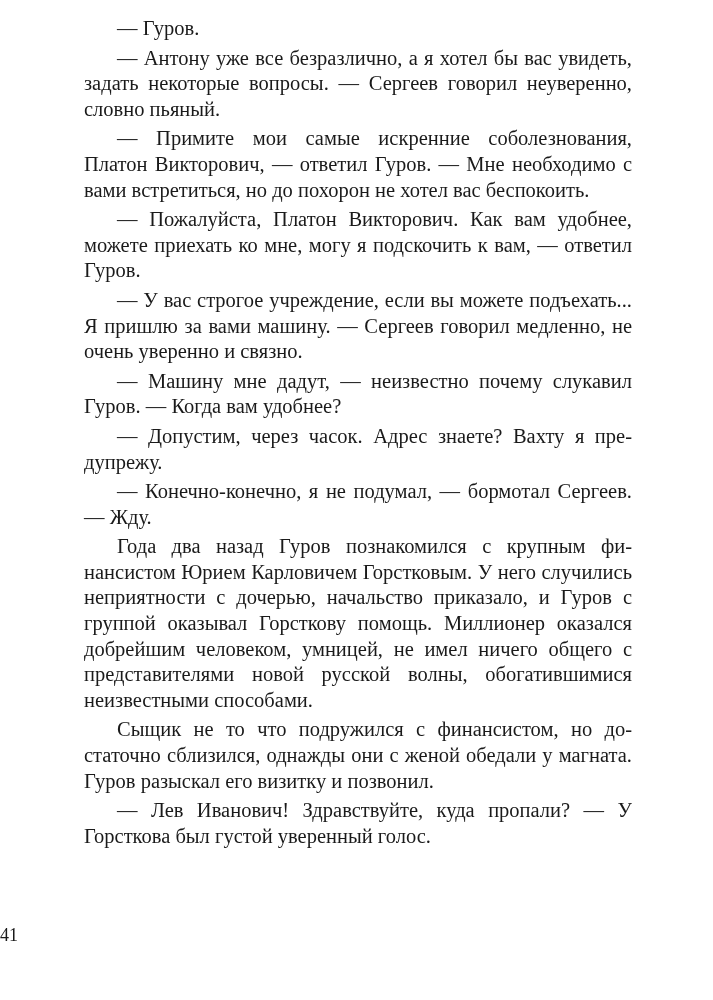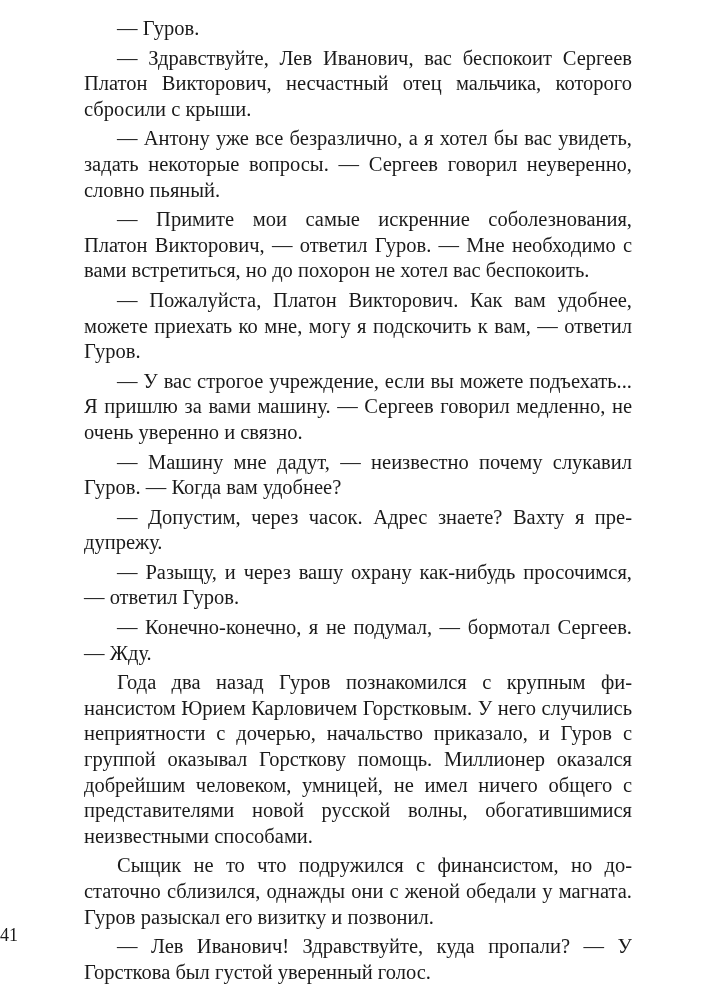--- a/index.html
+++ b/index.html
@@ -29,27 +29,25 @@
     font-family: "Liberation Serif", "DejaVu Serif", serif;
     font-size: 18px;
     color: #1a1a1a;
   }
 </style>
 </head>
 <body>
 
 <div class="page">
   <p class="para">— Гуров.</p>
-  <p class="para">— Здравствуйте, Лев Иванович, вас беспокоит Сер­геев Платон Викторович, несчастный отец мальчика, которого сбросили с крыши.</p>
   <p class="para">— Антону уже все безразлично, а я хотел бы вас уви­деть, задать некоторые вопросы. — Сергеев говорил не­уверенно, словно пьяный.</p>
   <p class="para">— Примите мои самые искренние соболезнования, Платон Викторович, — ответил Гуров. — Мне необхо­димо с вами встретиться, но до похорон не хотел вас беспокоить.</p>
   <p class="para">— Пожалуйста, Платон Викторович. Как вам удоб­нее, можете приехать ко мне, могу я подскочить к вам, — ответил Гуров.</p>
   <p class="para">— У вас строгое учреждение, если вы можете подъ­ехать... Я пришлю за вами машину. — Сергеев говорил медленно, не очень уверенно и связно.</p>
   <p class="para">— Машину мне дадут, — неизвестно почему слука­вил Гуров. — Когда вам удобнее?</p>
   <p class="para">— Допустим, через часок. Адрес знаете? Вахту я пре­дупрежу.</p>
-  <p class="para">— Разыщу, и через вашу охрану как-нибудь просо­чимся, — ответил Гуров.</p>
   <p class="para">— Конечно-конечно, я не подумал, — бормотал Сер­геев. — Жду.</p>
   <p class="para">Года два назад Гуров познакомился с крупным фи­нансистом Юрием Карловичем Горстковым. У него слу­чились неприятности с дочерью, начальство приказало, и Гуров с группой оказывал Горсткову помощь. Милли­онер оказался добрейшим человеком, умницей, не имел ничего общего с представителями новой русской волны, обогатившимися неизвестными способами.</p>
   <p class="para">Сыщик не то что подружился с финансистом, но до­статочно сблизился, однажды они с женой обедали у магната. Гуров разыскал его визитку и позвонил.</p>
   <p class="para">— Лев Иванович! Здравствуйте, куда пропали? — У Горсткова был густой уверенный голос.</p>
 </div>
 
 <div class="page-number">41</div>
 
 </body></html>

